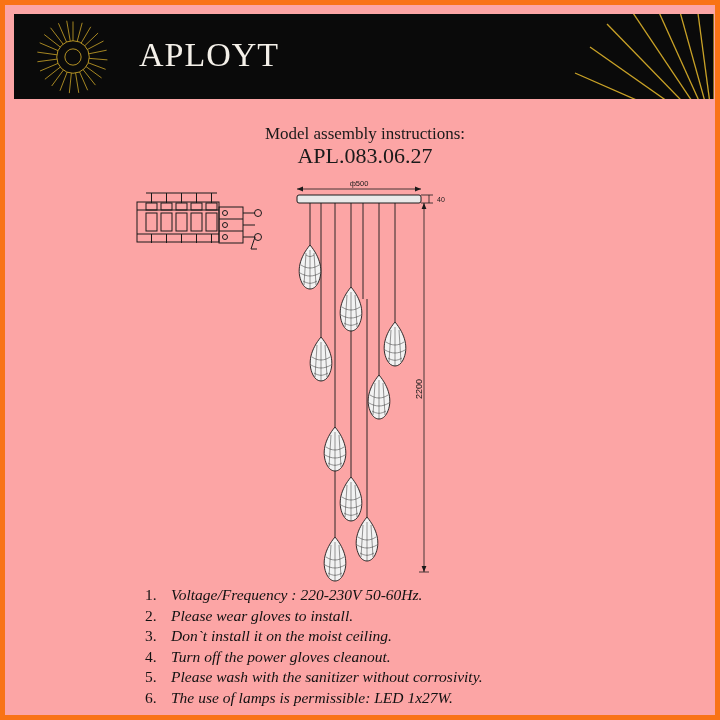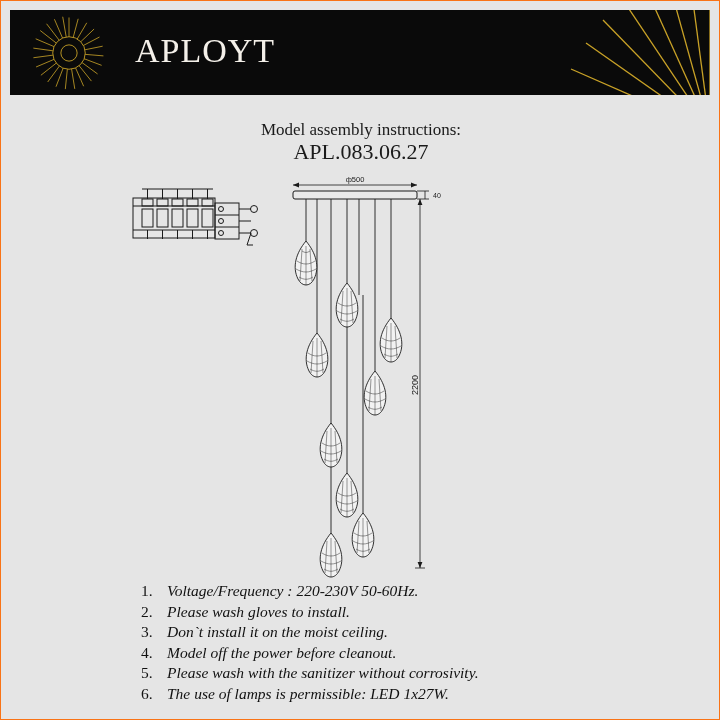--- a/index.html
+++ b/index.html
@@ -12,22 +12,22 @@
     height: 720px;
     font-family: "Liberation Sans", sans-serif;
     color: #111;
     overflow: hidden;
   }
   .page {
     position: relative;
     width: 720px;
     height: 720px;
     box-sizing: border-box;
-    border: 1px solid #f97316;
-    background: #e5e5e5;
+    border: 5px solid #f97316;
+    background: #fca5a5;
   }
 
   
   .banner {
     position: absolute;
     left: 9px;
     top: 9px;
     width: 700px;
     height: 85px;
     background: #0a0a0a;
@@ -387,29 +387,29 @@
     </svg>
   </div>
 
   <div class="instructions">
     <div class="instr-row">
       <span class="instr-num">1.</span>
       <span class="instr-text">Voltage/Frequency : 220-230V 50-60Hz.</span>
     </div>
     <div class="instr-row">
       <span class="instr-num">2.</span>
-      <span class="instr-text">Please wash gloves to install.</span>
+      <span class="instr-text">Please wear gloves to install.</span>
     </div>
     <div class="instr-row">
       <span class="instr-num">3.</span>
       <span class="instr-text">Don`t install it on the moist ceiling.</span>
     </div>
     <div class="instr-row">
       <span class="instr-num">4.</span>
-      <span class="instr-text">Model off the power before cleanout.</span>
+      <span class="instr-text">Turn off the power gloves cleanout.</span>
     </div>
     <div class="instr-row">
       <span class="instr-num">5.</span>
       <span class="instr-text">Please wash with the sanitizer without corrosivity.</span>
     </div>
     <div class="instr-row">
       <span class="instr-num">6.</span>
       <span class="instr-text">The use of lamps is permissible: LED 1x27W.</span>
     </div>
   </div>

